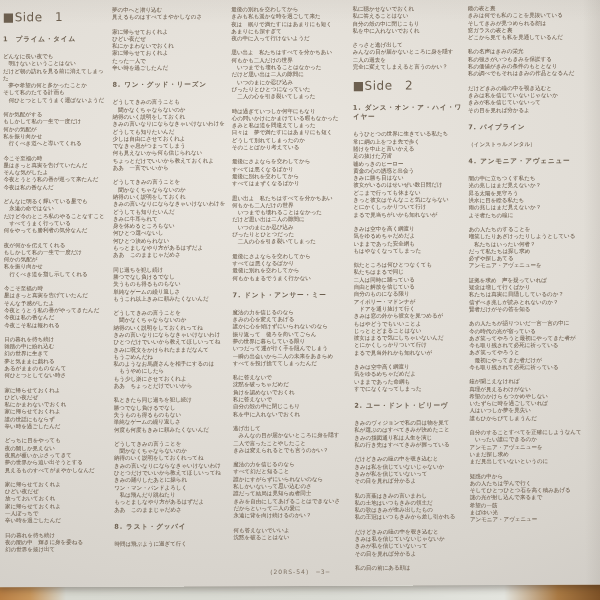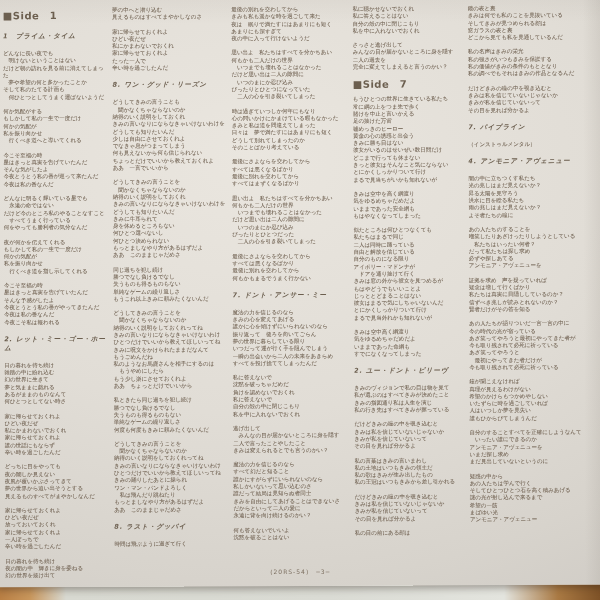--- a/index.html
+++ b/index.html
@@ -36,26 +36,26 @@
   .column:nth-child(3){width:118px;}
   .column:nth-child(4){width:112px;}
   .column:nth-child(5){width:130px;}
   .line{
     font-size:5.5px;line-height:7.3px;color:#796b5c;
     white-space:pre-wrap;word-break:break-all;
     text-shadow:0 0 0.4px rgba(121,107,92,0.5);
   }
   .stanza{margin:0 0 7px 0;}
   .side-header{
-    font-size:10px;font-weight:bold;color:#6c5f4f;
+    font-size:12px;font-weight:normal;color:#6c5f4f;
     margin:2px 0 4px 0;letter-spacing:0.5px;
   }
   .song-title{
     font-size:6.6px;font-weight:bold;color:#6c5f4f;
-    margin:9px 0 9px 0;letter-spacing:0.8px;font-style:italic;
+    margin:9px 0 9px 0;letter-spacing:0.8px;
   }
   .footer{
     position:absolute;left:50%;bottom:9px;transform:translateX(-50%);
     font-size:6px;color:#7c6f60;letter-spacing:1px;white-space:nowrap;
   }
 </style>
 </head>
 <body>
 
 <div class="photo">
@@ -102,21 +102,20 @@
             <div class="line">　行くべき道を指し示してくれる</div>
           </div>
           <div class="stanza">
             <div class="line">今こそ至福の時</div>
             <div class="line">星はきっと真実を告げていたんだ</div>
             <div class="line">そんな予感がしたよ</div>
             <div class="line">今夜とうとう私の番がやってきたんだ</div>
             <div class="line">今夜は私の番なんだ</div>
             <div class="line">今夜こそ私は報われる</div>
           </div>
-          <div class="song-title">2. レット・ミー・ゴー・ホーム</div>
           <div class="stanza">
             <div class="line">日の暮れを待ち続け</div>
             <div class="line">雑踏の中に紛れ込む</div>
             <div class="line">幻の世界に生きて</div>
             <div class="line">夢と気ままに戯れる</div>
             <div class="line">あるがままのものなんて</div>
             <div class="line">何ひとつとしてない時さ</div>
           </div>
           <div class="stanza">
             <div class="line">家に帰らせておくれよ</div>
@@ -322,21 +321,22 @@
             <div class="line">私に答えることはない</div>
             <div class="line">自分の殻の中に閉じこもり</div>
             <div class="line">私を中に入れないでおくれ</div>
           </div>
           <div class="stanza">
             <div class="line">さっさと逃げ出して</div>
             <div class="line">みんなの目が届かないところに身を隠す</div>
             <div class="line">二人の過去を</div>
             <div class="line">完全に変えてしまえると言うのかい？</div>
           </div>
-          <div class="side-header">■Side　7</div>
+          <div class="side-header">■Side　2</div>
+          <div class="song-title">1. ダンス・オン・ア・ハイ・ワイヤー</div>
           <div class="stanza">
             <div class="line">もうひとつの世界に生きている私たち</div>
             <div class="line">常に綱の上をつま先で歩く</div>
             <div class="line">賭けを中止と言いかえる</div>
             <div class="line">足の抜けた万雷</div>
             <div class="line">嘘めっきのヒーロー</div>
             <div class="line">黄金の心の誘惑と出会う</div>
             <div class="line">きみに勝ち目はない</div>
             <div class="line">彼女がいるのはせいぜい数日間だけ</div>
             <div class="line">どこまで行っても休まない</div>

